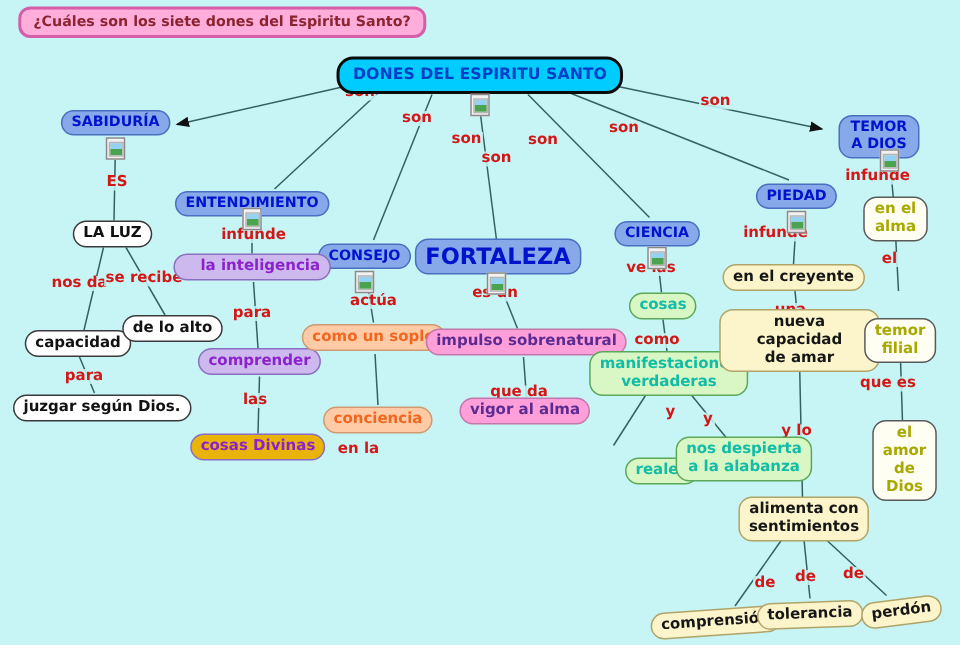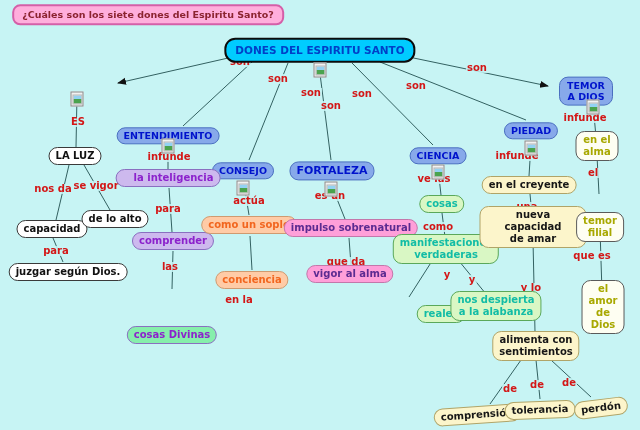--- a/index.html
+++ b/index.html
@@ -62,21 +62,21 @@
     </svg>
 <div class="link-label" style="left: 240px; top: 62px; color: rgb(211, 23, 23);">son</div>
     <div class="link-label" style="left: 278px; top: 79px; color: rgb(211, 23, 23);">son</div>
     <div class="link-label" style="left: 311px; top: 93px; color: rgb(211, 23, 23);">son</div>
     <div class="link-label" style="left: 331px; top: 106px; color: rgb(211, 23, 23);">son</div>
     <div class="link-label" style="left: 362px; top: 94px; color: rgb(211, 23, 23);">son</div>
     <div class="link-label" style="left: 416px; top: 86px; color: rgb(211, 23, 23);">son</div>
     <div class="link-label" style="left: 477px; top: 68px; color: rgb(211, 23, 23);">son</div>
     <div class="link-label" style="left: 78px; top: 122px; color: rgb(211, 23, 23);">ES</div>
     <div class="link-label" style="left: 53px; top: 189px; color: rgb(211, 23, 23);">nos da</div>
-    <div class="link-label" style="left: 96px; top: 186px; color: rgb(211, 23, 23);">se vigor</div>
+    <div class="link-label" style="left: 96px; top: 186px; color: rgb(211, 23, 23);">se recibe</div>
     <div class="link-label" style="left: 56px; top: 251px; color: rgb(211, 23, 23);">para</div>
     <div class="link-label" style="left: 169px; top: 157px; color: rgb(211, 23, 23);">infunde</div>
     <div class="link-label" style="left: 168px; top: 209px; color: rgb(211, 23, 23);">para</div>
     <div class="link-label" style="left: 170px; top: 267px; color: rgb(211, 23, 23);">las</div>
     <div class="link-label" style="left: 249px; top: 201px; color: rgb(211, 23, 23);">actúa</div>
     <div class="link-label" style="left: 239px; top: 252px; color: rgb(211, 23, 23); margin-top: 48px;">en la</div>
     <div class="link-label" style="left: 330px; top: 196px; color: rgb(211, 23, 23);">es un</div>
     <div class="link-label" style="left: 346px; top: 262px; color: rgb(211, 23, 23);">que da</div>
     <div class="link-label" style="left: 434px; top: 179px; color: rgb(211, 23, 23);">ve las</div>
     <div class="link-label" style="left: 438px; top: 227px; color: rgb(211, 23, 23);">como</div>
@@ -86,33 +86,34 @@
     <div class="link-label" style="left: 527px; top: 207px; color: rgb(211, 23, 23);">una</div>
     <div class="link-label" style="left: 531px; top: 288px; color: rgb(211, 23, 23);">y lo</div>
     <div class="link-label" style="left: 585px; top: 118px; color: rgb(211, 23, 23);">infunde</div>
     <div class="link-label" style="left: 593px; top: 173px; color: rgb(211, 23, 23);">el</div>
     <div class="link-label" style="left: 592px; top: 256px; color: rgb(211, 23, 23);">que es</div>
     <div class="link-label" style="left: 510px; top: 389px; color: rgb(211, 23, 23);">de</div>
     <div class="link-label" style="left: 537px; top: 385px; color: rgb(211, 23, 23);">de</div>
     <div class="link-label" style="left: 569px; top: 383px; color: rgb(211, 23, 23);">de</div>
     <div class="node" style="left: 148px; top: 15px; background: rgb(255, 174, 220); border: 2px solid rgb(212, 95, 168); color: rgb(139, 36, 48); font-size: 9.5px; border-radius: 8px; padding: 3px 8px;">¿Cuáles son los siete dones del Espiritu Santo?</div>
     <div class="node" style="left: 320px; top: 50px; background: rgb(0, 204, 255); border: 2.5px solid rgb(11, 11, 11); color: rgb(0, 64, 200); font-size: 10.5px; border-radius: 11px; padding: 4px 9px;">DONES DEL ESPIRITU SANTO</div>
+    <div class="node" style="left: 77px; top: 82px; background: rgb(135, 169, 234); border: 1.5px solid rgb(74, 111, 192); color: rgb(0, 19, 204); font-size: 9.5px; border-radius: 9px;">SABIDURÍA</div>
     <div class="node" style="left: 168px; top: 136px; background: rgb(135, 169, 234); border: 1.5px solid rgb(74, 111, 192); color: rgb(0, 19, 204); font-size: 9.5px; border-radius: 9px;">ENTENDIMIENTO</div>
     <div class="node" style="left: 243px; top: 171px; background: rgb(135, 169, 234); border: 1.5px solid rgb(74, 111, 192); color: rgb(0, 19, 204); font-size: 9.5px; border-radius: 9px;">CONSEJO</div>
-    <div class="node" style="left: 332px; top: 171px; background: rgb(135, 169, 234); border: 1.5px solid rgb(74, 111, 192); color: rgb(0, 19, 204); font-size: 11px; border-radius: 9px;">FORTALEZA</div>
+    <div class="node" style="left: 332px; top: 171px; background: rgb(135, 169, 234); border: 1.5px solid rgb(74, 111, 192); color: rgb(0, 19, 204); font-size: 15px; border-radius: 9px;">FORTALEZA</div>
     <div class="node" style="left: 438px; top: 156px; background: rgb(135, 169, 234); border: 1.5px solid rgb(74, 111, 192); color: rgb(0, 19, 204); font-size: 9.5px; border-radius: 9px;">CIENCIA</div>
     <div class="node" style="left: 531px; top: 131px; background: rgb(135, 169, 234); border: 1.5px solid rgb(74, 111, 192); color: rgb(0, 19, 204); font-size: 9.5px; border-radius: 9px;">PIEDAD</div>
     <div class="node" style="left: 586px; top: 91px; background: rgb(135, 169, 234); border: 1.5px solid rgb(74, 111, 192); color: rgb(0, 19, 204); font-size: 9.5px; border-radius: 9px;">TEMOR A DIOS</div>
     <div class="node" style="left: 75px; top: 156px; background: rgb(255, 255, 255); border: 1px solid rgb(58, 58, 58); color: rgb(17, 17, 17);">LA LUZ</div>
     <div class="node" style="left: 52px; top: 229px; background: rgb(255, 255, 255); border: 1px solid rgb(58, 58, 58); color: rgb(17, 17, 17);">capacidad</div>
     <div class="node" style="left: 115px; top: 219px; background: rgb(255, 255, 255); border: 1px solid rgb(58, 58, 58); color: rgb(17, 17, 17);">de lo alto</div>
     <div class="node" style="left: 68px; top: 272px; background: rgb(255, 255, 255); border: 1px solid rgb(58, 58, 58); color: rgb(17, 17, 17);">juzgar según Dios.</div>
     <div class="node" style="left: 168px; top: 178px; background: rgb(205, 185, 238); border: 1px solid rgb(138, 111, 192); color: rgb(140, 34, 204); padding-left: 17px;">la inteligencia</div>
     <div class="node" style="left: 173px; top: 241px; background: rgb(205, 185, 238); border: 1px solid rgb(138, 111, 192); color: rgb(140, 34, 204);">comprender</div>
-    <div class="node" style="left: 172px; top: 298px; background: #86efac; border: 1px solid rgb(138, 111, 192); color: rgb(140, 34, 204); margin-top: 37px;">cosas Divinas</div>
+    <div class="node" style="left: 172px; top: 298px; background: #eab308; border: 1px solid rgb(138, 111, 192); color: rgb(140, 34, 204);">cosas Divinas</div>
     <div class="node" style="left: 249px; top: 225px; background: rgb(255, 203, 166); border: 1px solid rgb(207, 154, 112); color: rgb(242, 102, 31);">como un soplo</div>
     <div class="node" style="left: 252px; top: 280px; background: rgb(255, 203, 166); border: 1px solid rgb(207, 154, 112); color: rgb(242, 102, 31);">conciencia</div>
     <div class="node" style="left: 351px; top: 228px; background: rgb(255, 159, 217); border: 1px solid rgb(195, 119, 170); color: rgb(92, 43, 145);">impulso sobrenatural</div>
     <div class="node" style="left: 350px; top: 274px; background: rgb(255, 159, 217); border: 1px solid rgb(195, 119, 170); color: rgb(92, 43, 145);">vigor al alma</div>
     <div class="node" style="left: 442px; top: 204px; background: rgb(217, 247, 196); border: 1px solid rgb(90, 168, 90); color: rgb(18, 188, 166);">cosas</div>
     <div class="node" style="left: 446px; top: 249px; background: rgb(217, 247, 196); border: 1px solid rgb(90, 168, 90); color: rgb(18, 188, 166);">manifestaciones
 verdaderas</div>
     <div class="node" style="left: 405px; top: 314px; background: rgb(217, 247, 196); border: 1px solid rgb(90, 168, 90); color: rgb(18, 188, 166); margin-left: 36px;">reales</div>
     <div class="node" style="left: 496px; top: 306px; background: rgb(217, 247, 196); border: 1px solid rgb(90, 168, 90); color: rgb(18, 188, 166);">nos despierta
 a la alabanza</div>

